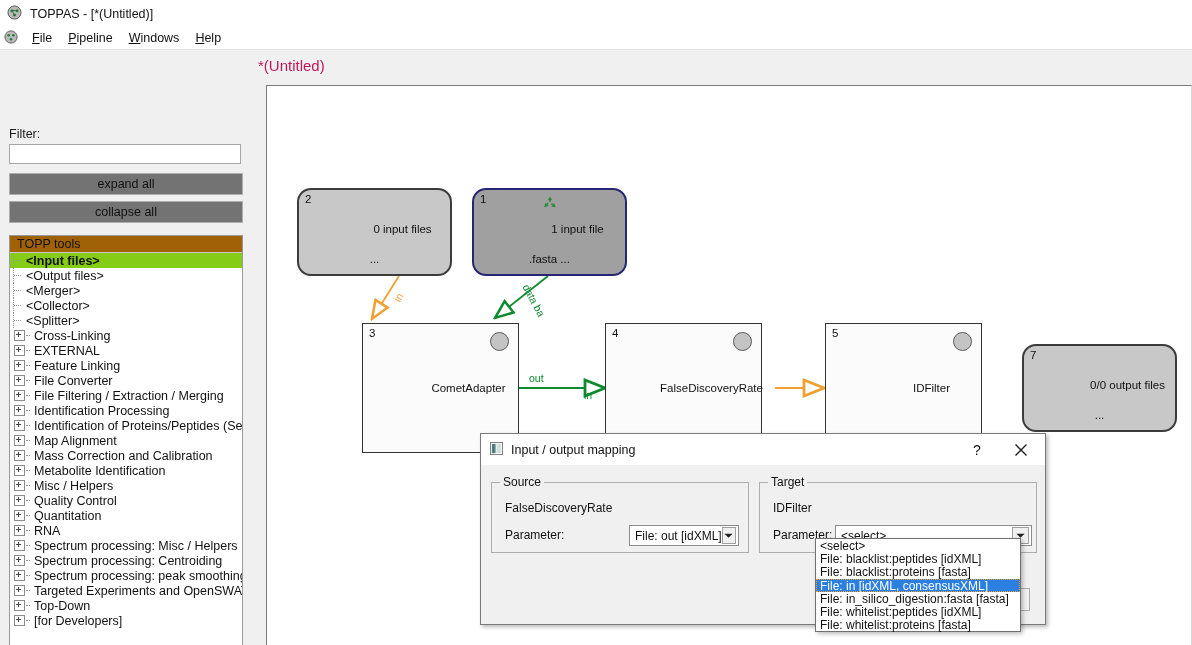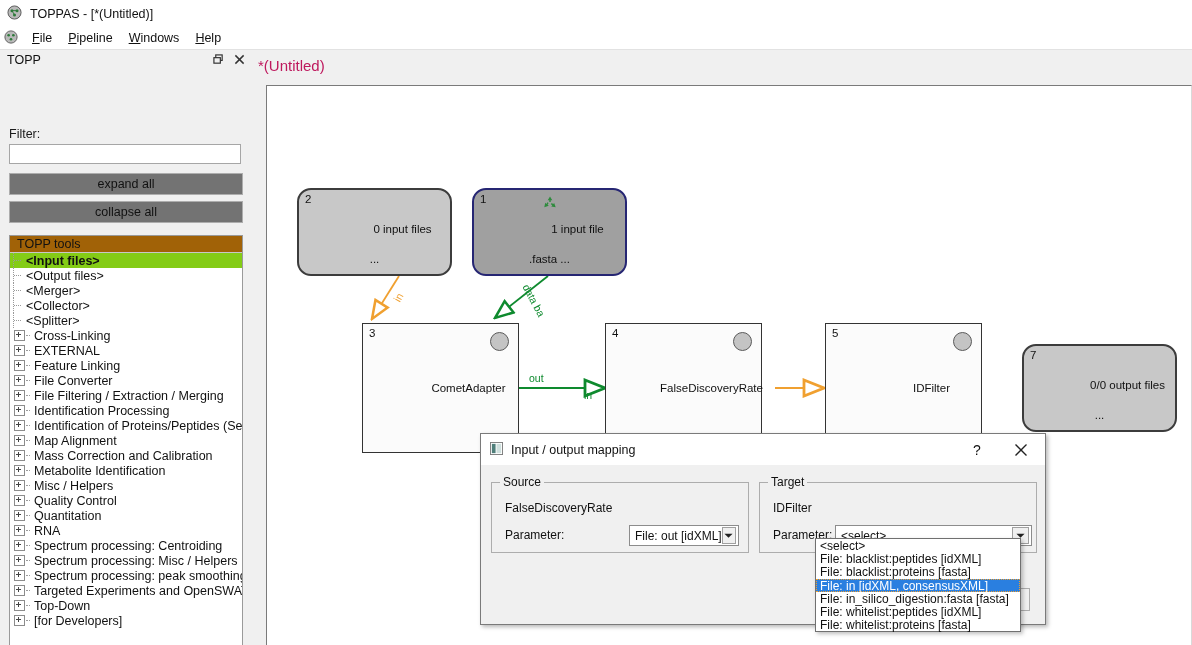--- a/index.html
+++ b/index.html
@@ -229,37 +229,20 @@
       <circle cx="8" cy="10.6" r="1.5" fill="#2d7a3a"></circle>
     </svg>
   </span>
   <span class="menu-item"><u>F</u>ile</span>
   <span class="menu-item"><u>P</u>ipeline</span>
   <span class="menu-item"><u>W</u>indows</span>
   <span class="menu-item"><u>H</u>elp</span>
 </div>
 
 <div id="dockpanel">
-  <div id="dock-header">
-    <span class="dock-title">TOPP</span>
-    <span class="dock-btns">
-      <span class="dock-btn">
-        <svg width="11" height="11" viewBox="0 0 12 12">
-          <rect x="3" y="1" width="7" height="6" fill="none" stroke="#333" stroke-width="1.3"></rect>
-          <rect x="1" y="4" width="7" height="6" fill="#f0f0f0" stroke="#333" stroke-width="1.3"></rect>
-        </svg>
-      </span>
-      <span class="dock-btn">
-        <svg width="11" height="11" viewBox="0 0 12 12">
-          <line x1="1.5" y1="1.5" x2="10.5" y2="10.5" stroke="#333" stroke-width="1.6"></line>
-          <line x1="10.5" y1="1.5" x2="1.5" y2="10.5" stroke="#333" stroke-width="1.6"></line>
-        </svg>
-      </span>
-    </span>
-  </div>
 
   <div class="filter-label">Filter:</div>
   <input id="filter-input" type="text" placeholder="" style="">
 
   <button class="panel-btn" id="btn-expand">expand all</button>
   <button class="panel-btn" id="btn-collapse">collapse all</button>
 
   <div id="tree-wrap">
     <div id="tree-header">TOPP tools</div>
     <div id="tree-body">
@@ -349,26 +332,26 @@
           <span class="label">Quantitation</span>
         </div>
         <div class="tree-row">
           <span class="expander"></span>
           <span class="dots"></span>
           <span class="label">RNA</span>
         </div>
         <div class="tree-row">
           <span class="expander"></span>
           <span class="dots"></span>
+          <span class="label">Spectrum processing: Misc / Helpers</span>
+        </div>
+        <div class="tree-row">
+          <span class="expander"></span>
+          <span class="dots"></span>
           <span class="label">Spectrum processing: Centroiding</span>
-        </div>
-        <div class="tree-row">
-          <span class="expander"></span>
-          <span class="dots"></span>
-          <span class="label">Spectrum processing: Misc / Helpers</span>
         </div>
         <div class="tree-row">
           <span class="expander"></span>
           <span class="dots"></span>
           <span class="label">Spectrum processing: peak smoothing /</span>
         </div>
         <div class="tree-row">
           <span class="expander"></span>
           <span class="dots"></span>
           <span class="label">Targeted Experiments and OpenSWATH</span>

